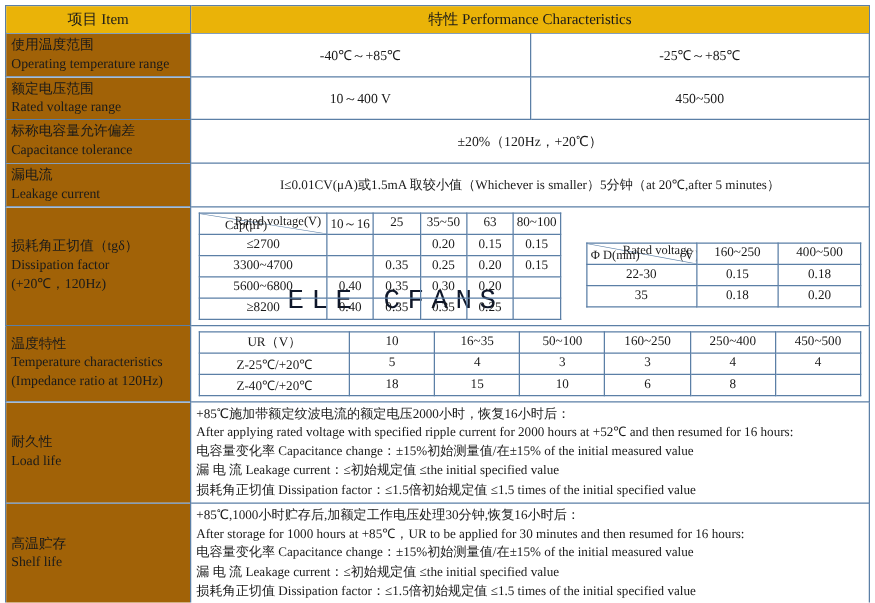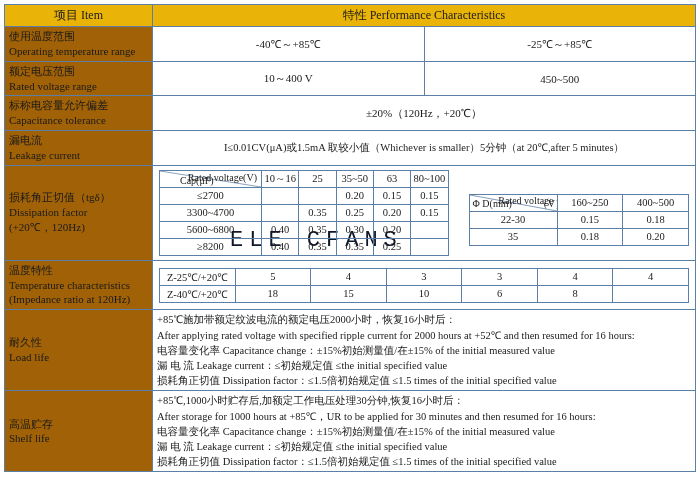--- a/index.html
+++ b/index.html
@@ -209,20 +209,29 @@
 
       <tr>
         <td class="lbl">
           <span class="cn">温度特性</span>
           <span class="en">Temperature characteristics</span>
           <span class="en">(Impedance ratio at 120Hz)</span>
         </td>
         <td colspan="2" style="padding:4px 6px">
           <table class="inner" style="width:100%">
             <tbody>
+              <tr>
+                <td style="width:120px">UR（V）</td>
+                <td>10</td>
+                <td>16~35</td>
+                <td>50~100</td>
+                <td>160~250</td>
+                <td>250~400</td>
+                <td>450~500</td>
+              </tr>
               <tr>
                 <td>Z-25℃/+20℃</td>
                 <td>5</td>
                 <td>4</td>
                 <td>3</td>
                 <td>3</td>
                 <td>4</td>
                 <td>4</td>
               </tr>
               <tr>

